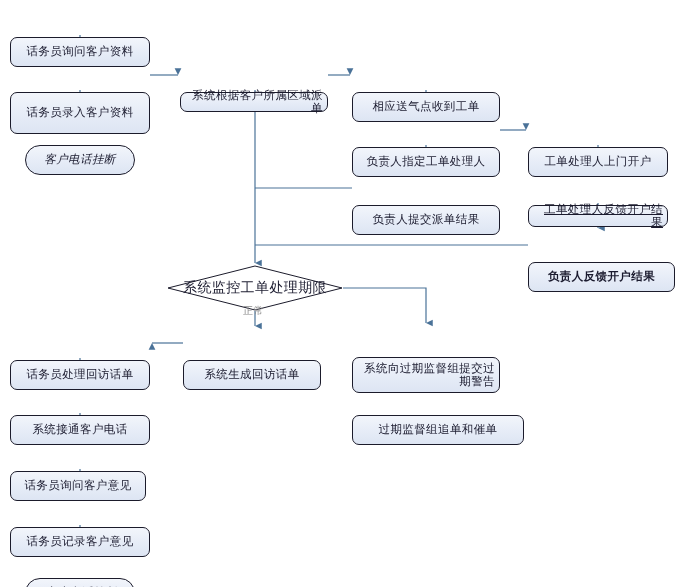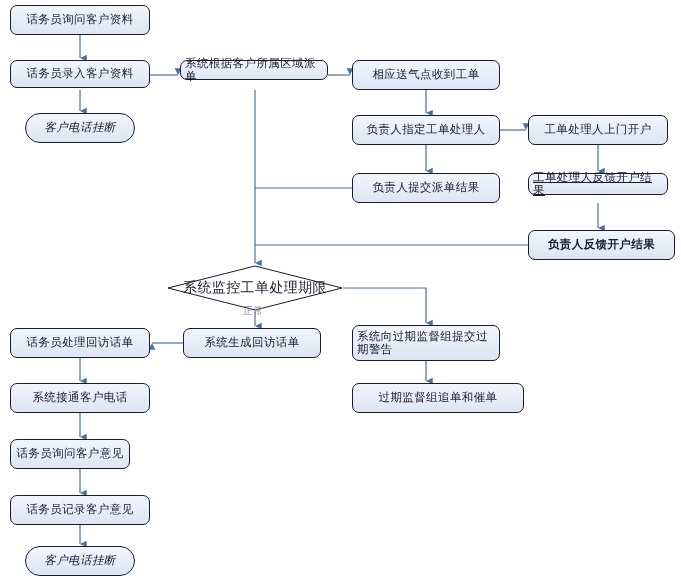--- a/index.html
+++ b/index.html
@@ -22,28 +22,29 @@
     width: 681px;
     height: 587px;
     pointer-events: none;
   }
   .node {
     position: absolute;
     box-sizing: border-box;
     display: flex;
     align-items: center;
     justify-content: center;
-    text-align: left;
+    text-align: right;
     background: linear-gradient(to bottom, #f2f5fb 0%, #e6ecf7 55%, #dde5f3 100%);
     border: 1px solid #1b1b2b;
     color: #1a1a2e;
     font-size: 11.5px;
     line-height: 1.15;
     letter-spacing: 0.4px;
     z-index: 2;
+    margin-top: 32px;
   }
   .node.process {
     border-radius: 7px;
   }
   .node.terminator {
     border-radius: 22px;
     font-style: italic;
   }
   .node span {
     display: block;
@@ -108,21 +109,21 @@
         <polyline points="80,358 80,381" fill="none" stroke="#4a7298" stroke-width="1.2" marker-end="url(#arr-down)"></polyline>
         <polyline points="80,413 80,437" fill="none" stroke="#4a7298" stroke-width="1.2" marker-end="url(#arr-down)"></polyline>
         <polyline points="80,469 80,493" fill="none" stroke="#4a7298" stroke-width="1.2" marker-end="url(#arr-down)"></polyline>
         <polyline points="80,525 80,544" fill="none" stroke="#4a7298" stroke-width="1.2" marker-end="url(#arr-down)"></polyline>
       </g>
   </svg>
   <div id="node-layer">
       <div class="node process" style="left: 10px; top: 5px; width: 140px; height: 30px;">
         <span>话务员询问客户资料</span>
       </div>
-      <div class="node process" style="left: 10px; top: 60px; width: 140px; height: 28px;">
+      <div class="node process" style="left: 10px; top: 60px; width: 140px; height: 42px;">
         <span>话务员录入客户资料</span>
       </div>
       <div class="node terminator" style="left: 25px; top: 113px; width: 110px; height: 30px;">
         <span>客户电话挂断</span>
       </div>
       <div class="node process" style="left: 180px; top: 60px; width: 148px; height: 20px; font-family: Liberation Serif, serif;">
         <span>系统根据客户所属区域派单</span>
       </div>
       <div class="node process" style="left: 352px; top: 60px; width: 148px; height: 30px;">
         <span>相应送气点收到工单</span>
@@ -156,21 +157,21 @@
       </div>
       <div class="node process" style="left: 352px; top: 383px; width: 172px; height: 30px;">
         <span>过期监督组追单和催单</span>
       </div>
       <div class="node process" style="left: 10px; top: 328px; width: 140px; height: 30px;">
         <span>话务员处理回访话单</span>
       </div>
       <div class="node process" style="left: 10px; top: 383px; width: 140px; height: 30px;">
         <span>系统接通客户电话</span>
       </div>
-      <div class="node process" style="left: 10px; top: 439px; width: 120px; height: 30px;">
+      <div class="node process" style="left: 10px; top: 439px; width: 136px; height: 30px;">
         <span>话务员询问客户意见</span>
       </div>
       <div class="node process" style="left: 10px; top: 495px; width: 140px; height: 30px;">
         <span>话务员记录客户意见</span>
       </div>
       <div class="node terminator" style="left: 25px; top: 546px; width: 110px; height: 30px;">
         <span>客户电话挂断</span>
       </div>
     </div>
   <div id="label-layer">

